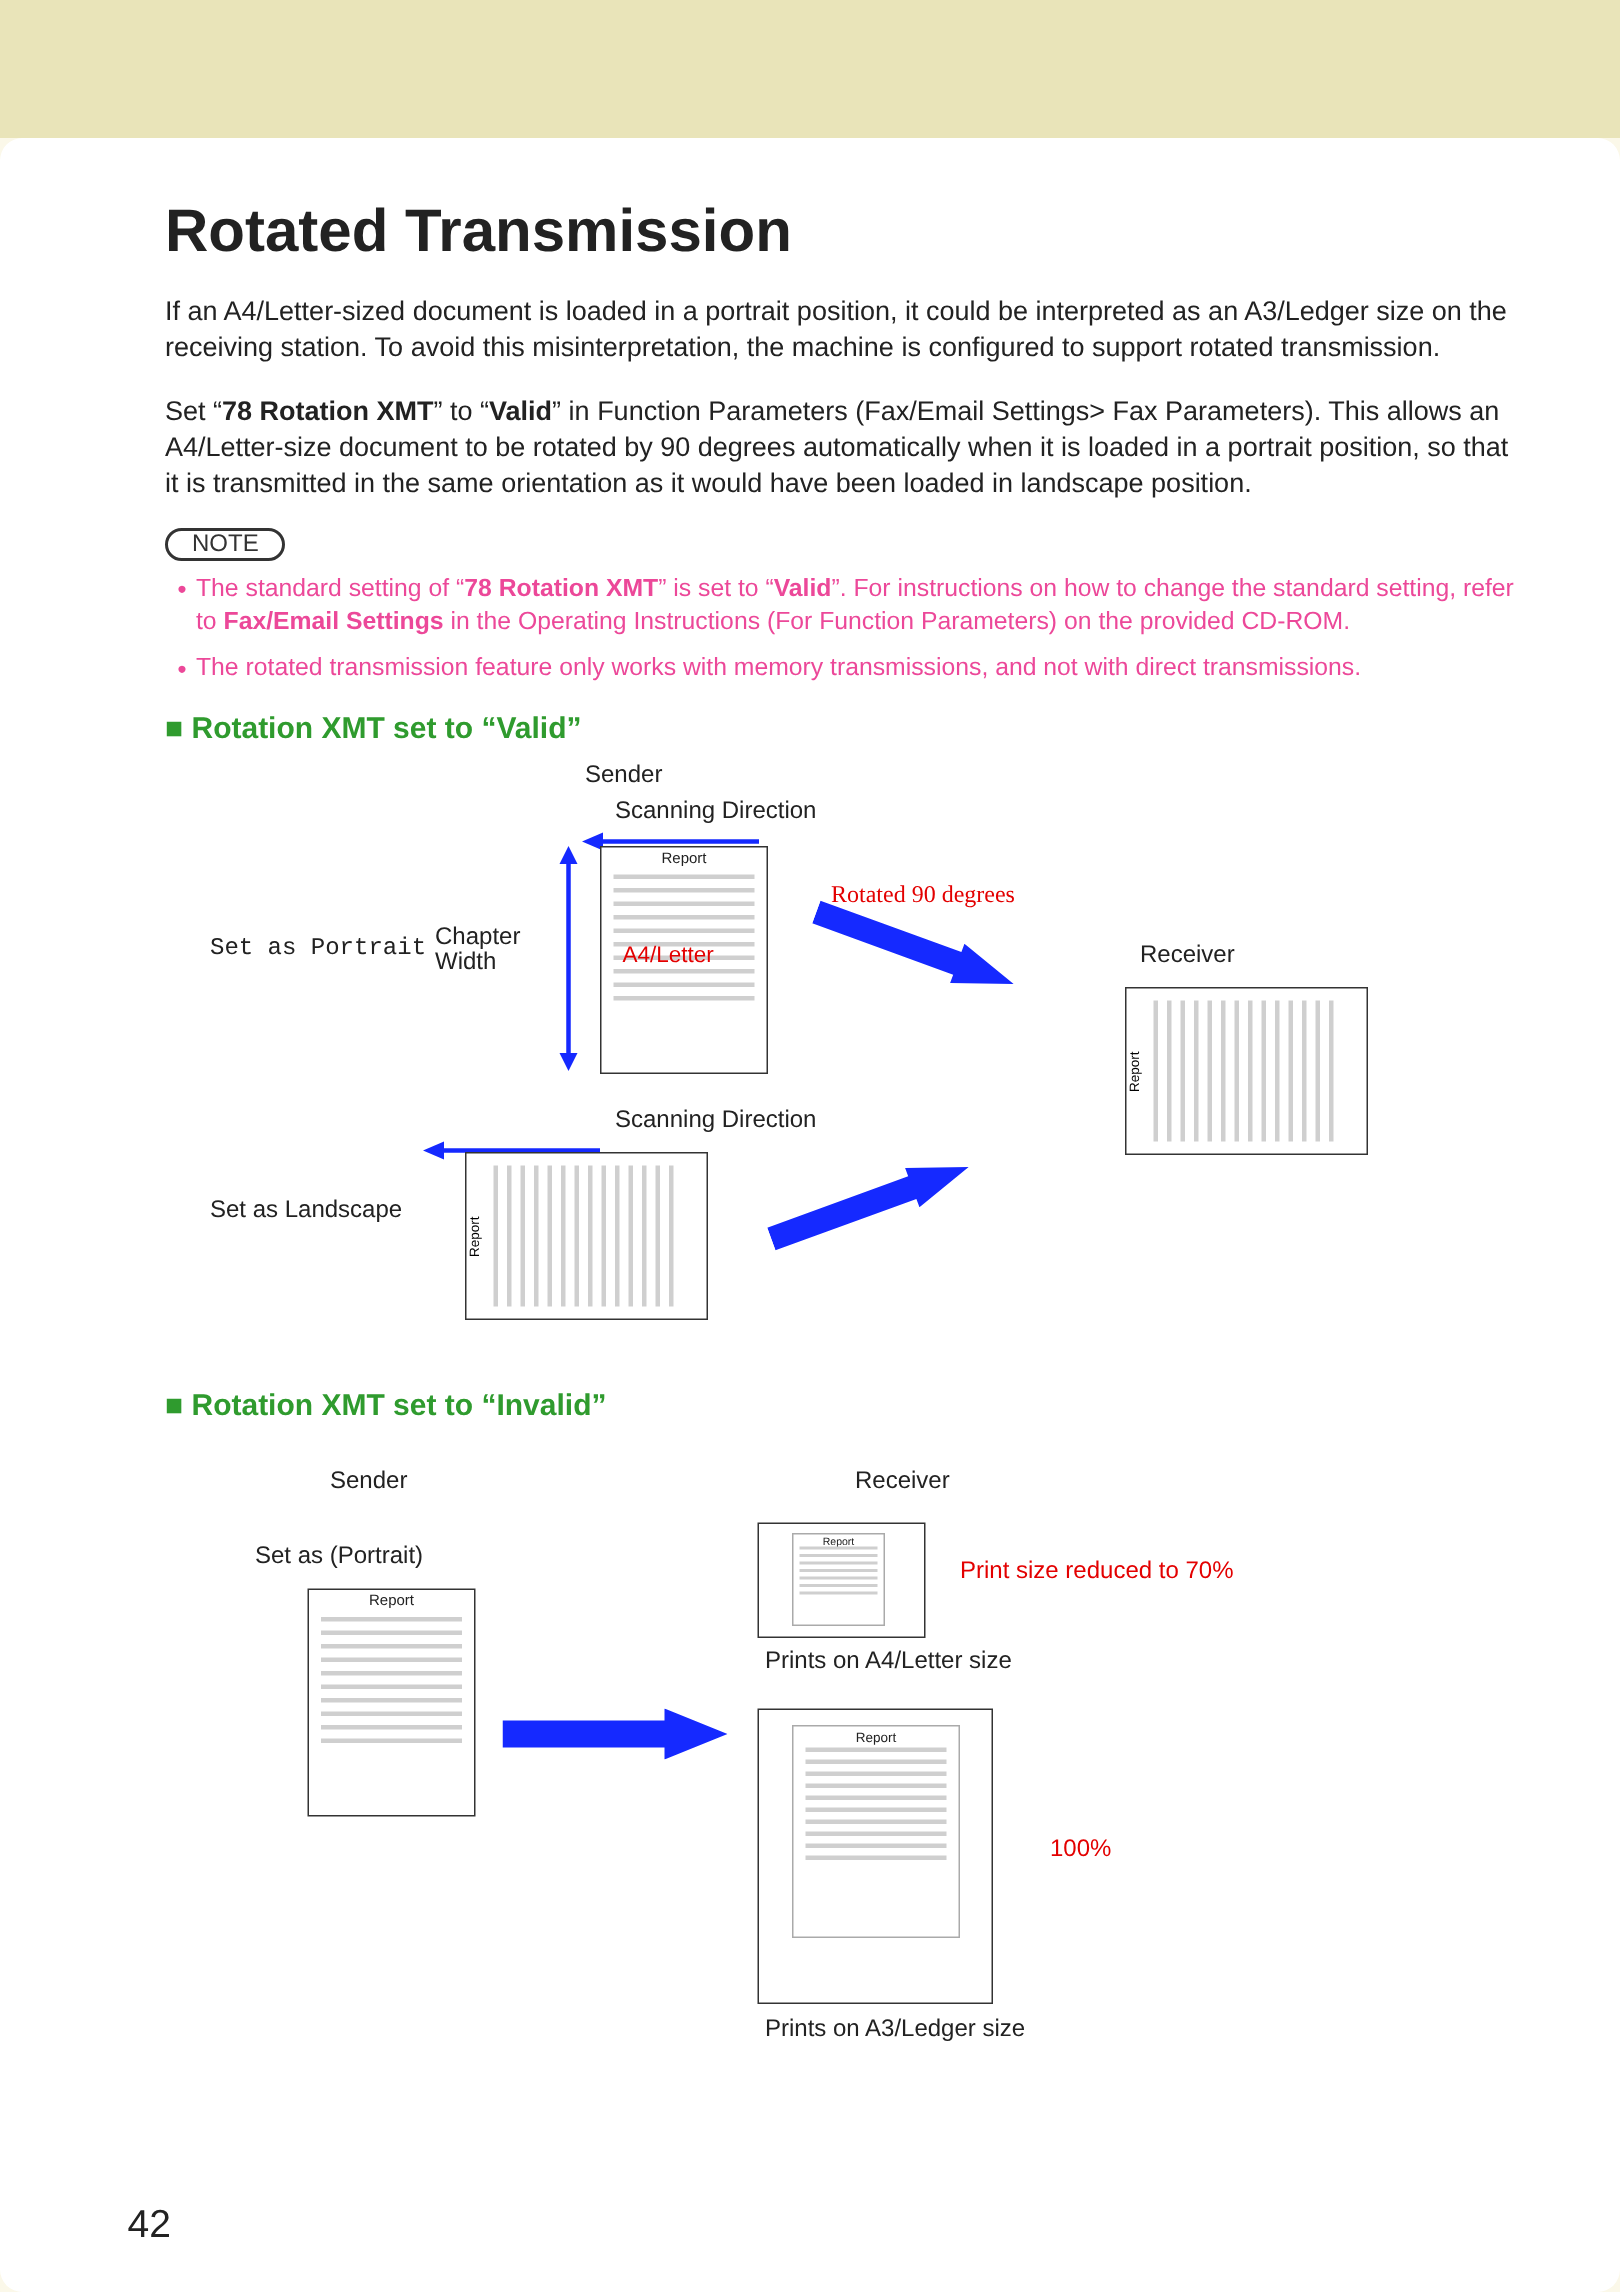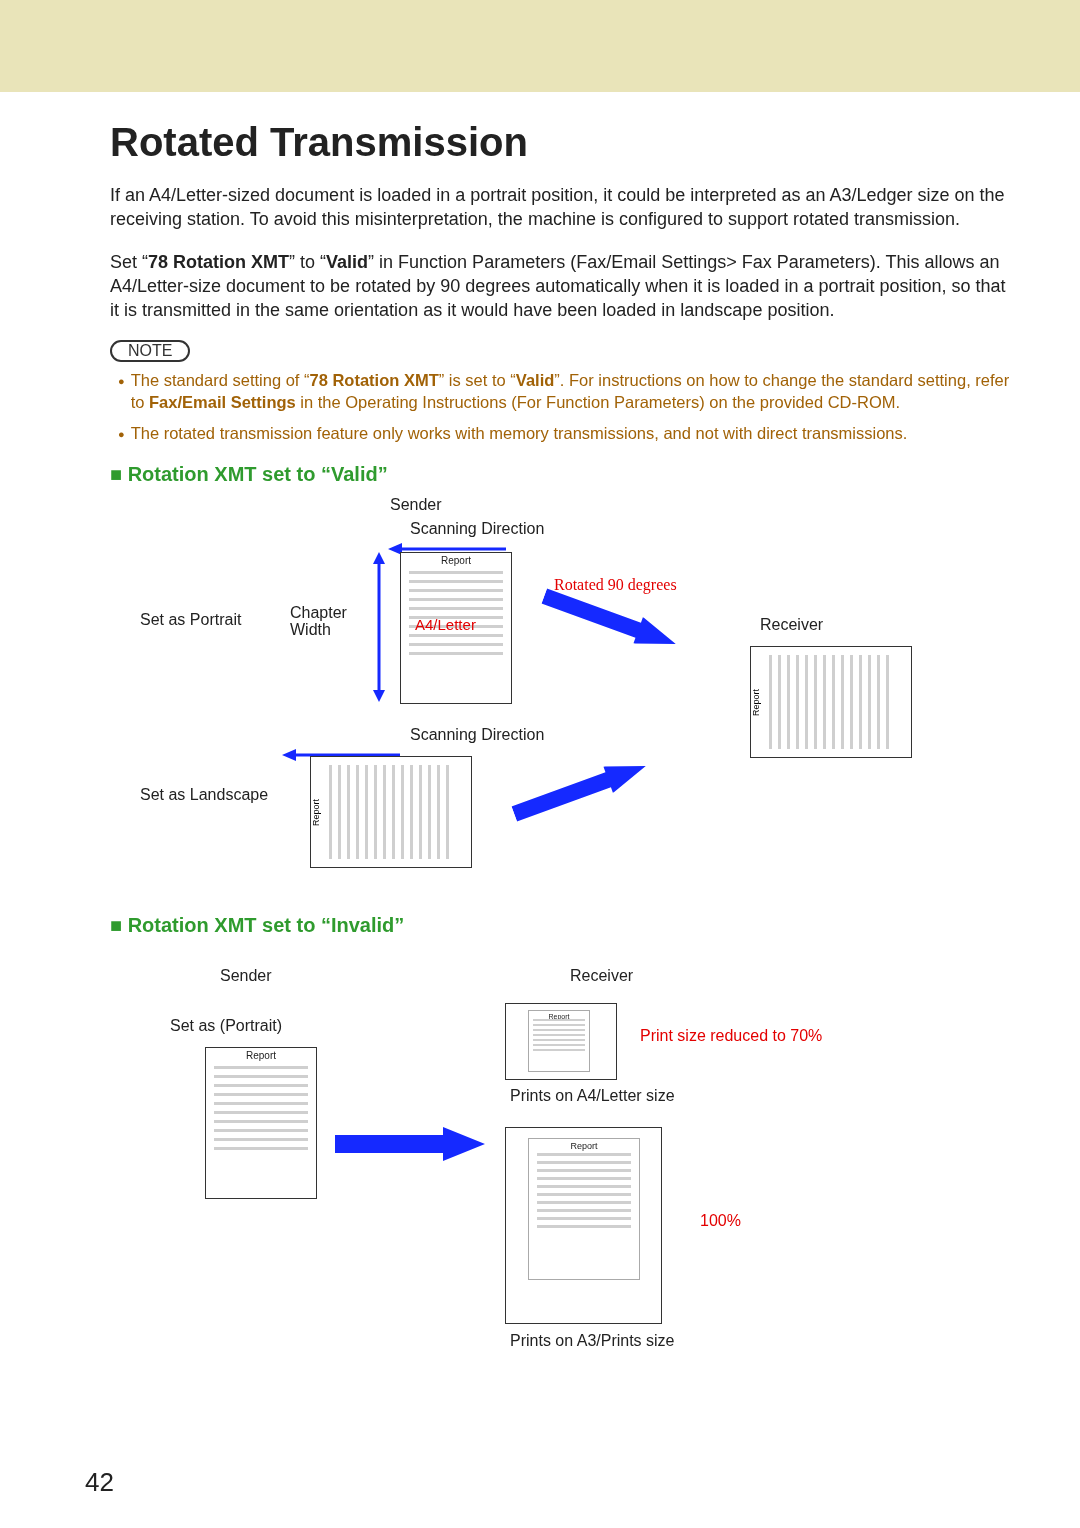--- a/index.html
+++ b/index.html
@@ -16,21 +16,22 @@
     position: absolute;
     top: 0; left: 0; right: 0;
     height: 92px;
     background: #e9e4b9;
   }
   .page {
     position: absolute;
     top: 92px;
     left: 0; right: 0; bottom: 0;
     background: #ffffff;
-    padding: 28px 70px 0 110px;
+    padding: 40px 70px 0 110px;
+    border-radius: 15px;
   }
   .accent-bar {
     position: absolute;
     left: 0;
     top: 124px;
     width: 20px;
     height: 60px;
     background: #f7b400;
   }
   .side-label-chapter {
@@ -71,21 +72,21 @@
     border: 2px solid #333;
     border-radius: 14px;
     padding: 0 16px;
     font-size: 16px;
     color: #333;
     margin-bottom: 8px;
   }
   .note-list {
     font-size: 16.5px;
     line-height: 1.3;
-    color: #a16207;
+    color: #ec4899;
     margin-left: 8px;
   }
   .note-list .bullet {
     display: flex;
     margin-bottom: 10px;
   }
   .note-list .bullet::before {
     content: "●";
     font-size: 11px;
     margin-right: 6px;
@@ -265,21 +266,21 @@
     </div>
 
     <div class="width-arrow" style="left:262px; top:56px;">
       <svg viewBox="0 0 14 150">
           <line x1="7" y1="10" x2="7" y2="140" stroke="#1529ff" stroke-width="3"></line>
           <polygon points="7,0 1,12 13,12" fill="#1529ff"></polygon>
           <polygon points="7,150 1,138 13,138" fill="#1529ff"></polygon>
         </svg>
     </div>
 
-    <div class="label" style="left:30px; top:115px;">Set as Portrait</div>
+    <div class="label" style="left:30px; top:115px;font-family:Liberation Mono, monospace;">Set as Portrait</div>
     <div class="label" style="left:180px; top:108px; width:90px; line-height:1.1;">Chapter Width</div>
 
     <div class="doc-portrait" style="left:290px; top:56px;">
       <div class="doc-title">Report</div>
       <div class="doc-lines">
         <div></div>
           <div></div>
           <div></div>
           <div></div>
           <div></div>
@@ -417,18 +418,18 @@
             <div></div>
             <div></div>
             <div></div>
             <div></div>
             <div></div>
             <div></div>
         </div>
       </div>
     </div>
     <div class="label-red" style="left:590px; top:265px;">100%</div>
-    <div class="label" style="left:400px; top:385px;">Prints on A3/Prints size</div>
+    <div class="label" style="left:400px; top:385px;">Prints on A3/Ledger size</div>
   </div>
 
 </div>
 
 <div class="page-num">42</div>
 
 </body></html>

